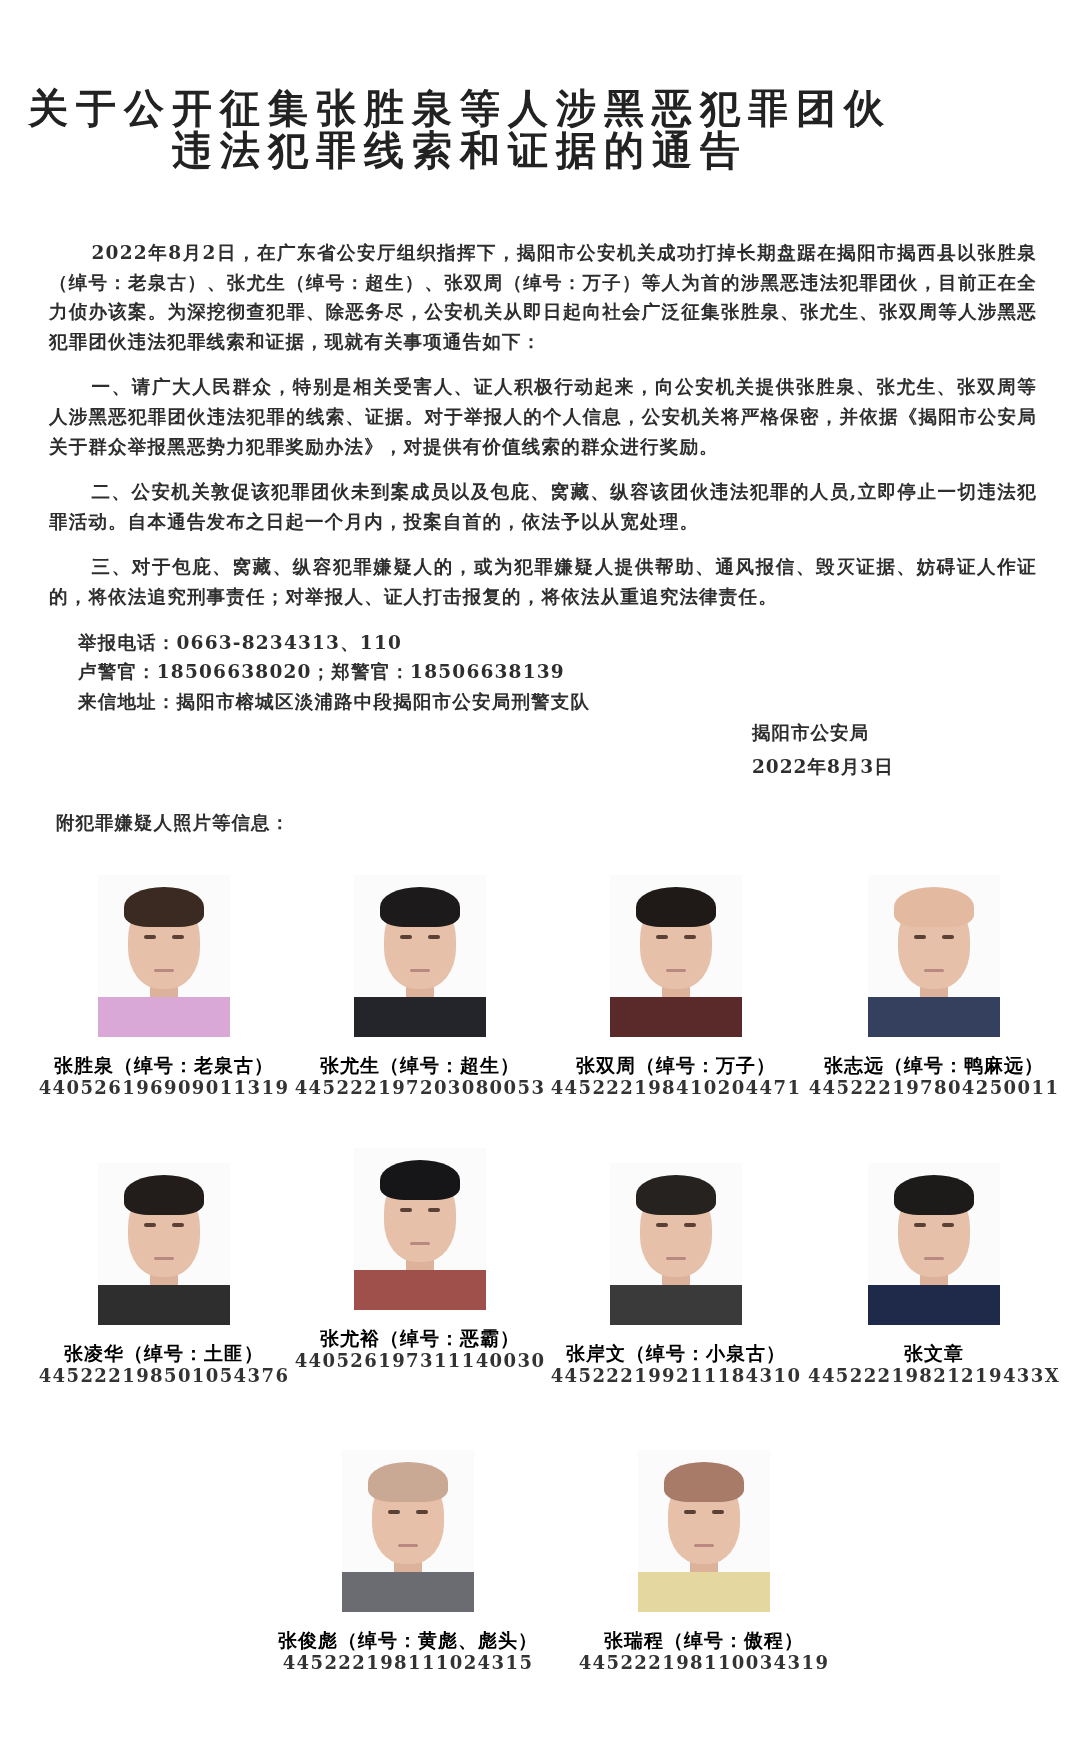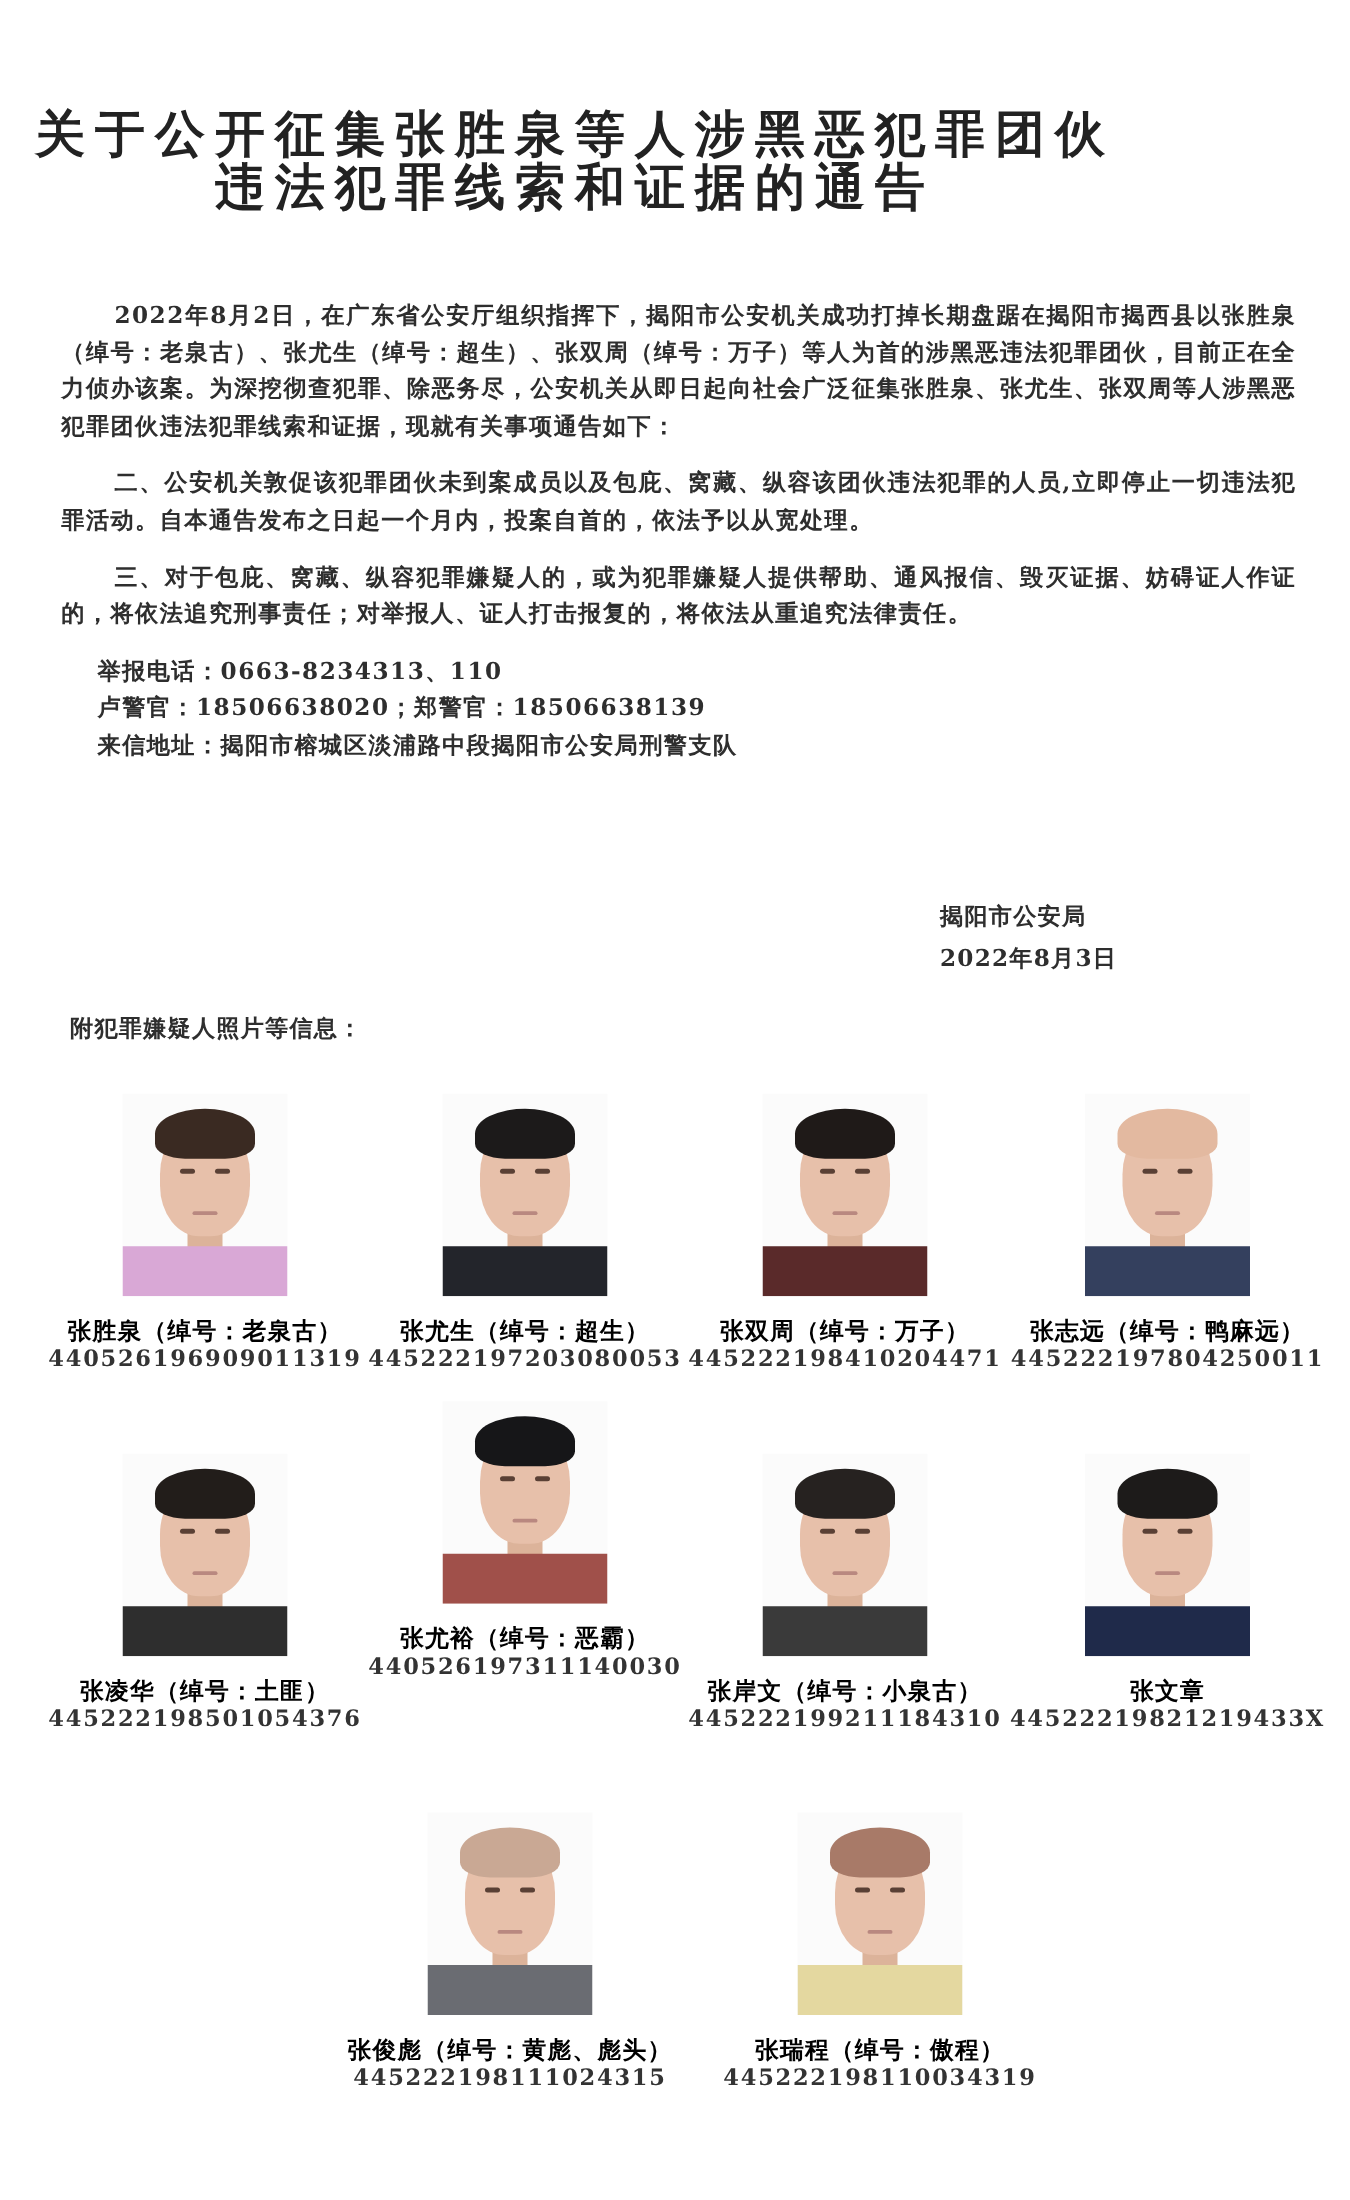--- a/index.html
+++ b/index.html
@@ -34,20 +34,21 @@
   .idno { font-size: 18px; font-weight: bold; color: #333; letter-spacing: 1.4px; line-height: 22px; white-space: nowrap; }
 </style>
 </head>
 <body>
 
 <div class="title l1">关于公开征集张胜泉等人涉黑恶犯罪团伙</div>
 <div class="title l2">违法犯罪线索和证据的通告</div>
 
 <div class="body-text">
   <p>2022年8月2日，在广东省公安厅组织指挥下，揭阳市公安机关成功打掉长期盘踞在揭阳市揭西县以张胜泉（绰号：老泉古）、张尤生（绰号：超生）、张双周（绰号：万子）等人为首的涉黑恶违法犯罪团伙，目前正在全力侦办该案。为深挖彻查犯罪、除恶务尽，公安机关从即日起向社会广泛征集张胜泉、张尤生、张双周等人涉黑恶犯罪团伙违法犯罪线索和证据，现就有关事项通告如下：</p>
+  <p>一、请广大人民群众，特别是相关受害人、证人积极行动起来，向公安机关提供张胜泉、张尤生、张双周等人涉黑恶犯罪团伙违法犯罪的线索、证据。对于举报人的个人信息，公安机关将严格保密，并依据《揭阳市公安局关于群众举报黑恶势力犯罪奖励办法》，对提供有价值线索的群众进行奖励。</p>
   <p>二、公安机关敦促该犯罪团伙未到案成员以及包庇、窝藏、纵容该团伙违法犯罪的人员,立即停止一切违法犯罪活动。自本通告发布之日起一个月内，投案自首的，依法予以从宽处理。</p>
   <p>三、对于包庇、窝藏、纵容犯罪嫌疑人的，或为犯罪嫌疑人提供帮助、通风报信、毁灭证据、妨碍证人作证的，将依法追究刑事责任；对举报人、证人打击报复的，将依法从重追究法律责任。</p>
   <div class="contact">举报电话：0663-8234313、110</div>
   <div class="contact">卢警官：18506638020；郑警官：18506638139</div>
   <div class="contact">来信地址：揭阳市榕城区淡浦路中段揭阳市公安局刑警支队</div>
 </div>
 
 <div class="sign org">揭阳市公安局</div>
 <div class="sign date">2022年8月3日</div>
 <div class="attach-label">附犯罪嫌疑人照片等信息：</div>
@@ -111,21 +112,21 @@
         <div class="shirt" style="background: rgb(46, 46, 46);"></div>
         <div class="face"></div>
         <div class="hair" style="background: rgb(34, 29, 26);"></div>
         <div class="eye l"></div>
         <div class="eye r"></div>
         <div class="mouth"></div>
       </div>
       <div class="name">张凌华（绰号：土匪）</div>
       <div class="idno">445222198501054376</div>
     </div>
-    <div class="suspect" style="left: 290px; top: 1121px;">
+    <div class="suspect" style="left: 290px; top: 1148px;">
       <div class="photo">
         <div class="neck"></div>
         <div class="shirt" style="background: rgb(160, 80, 74);"></div>
         <div class="face"></div>
         <div class="hair" style="background: rgb(22, 22, 24);"></div>
         <div class="eye l"></div>
         <div class="eye r"></div>
         <div class="mouth"></div>
       </div>
       <div class="name">张尤裕（绰号：恶霸）</div>

